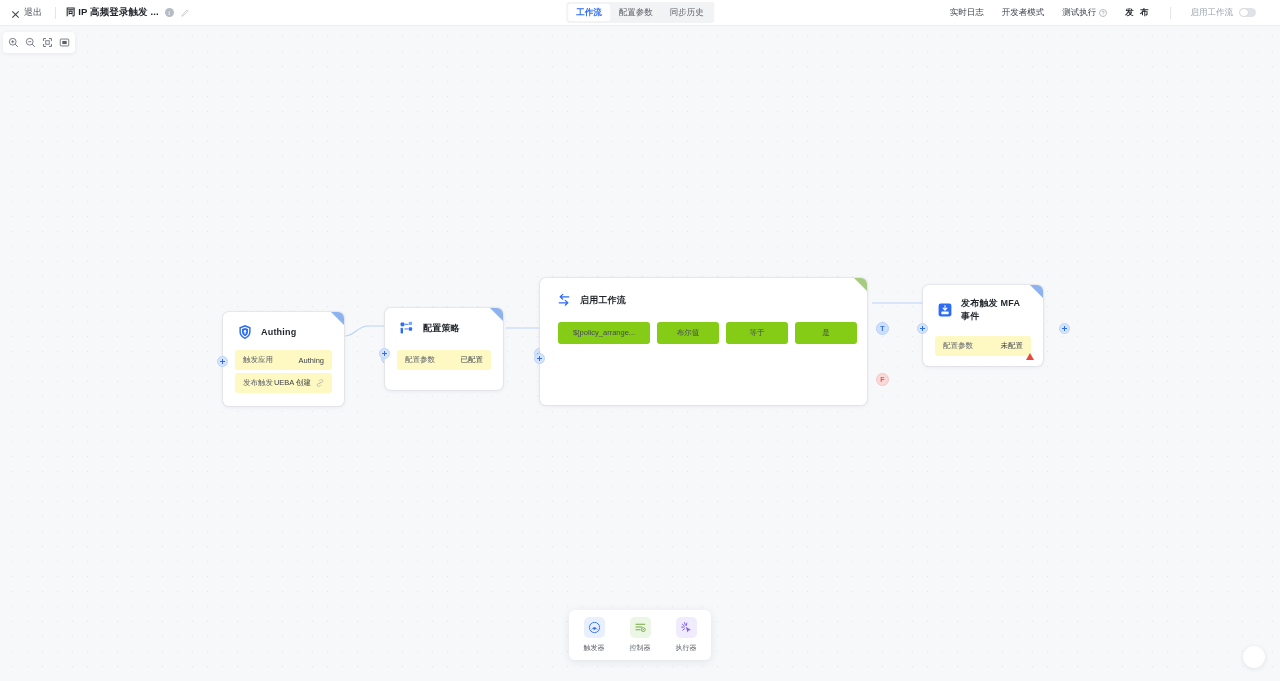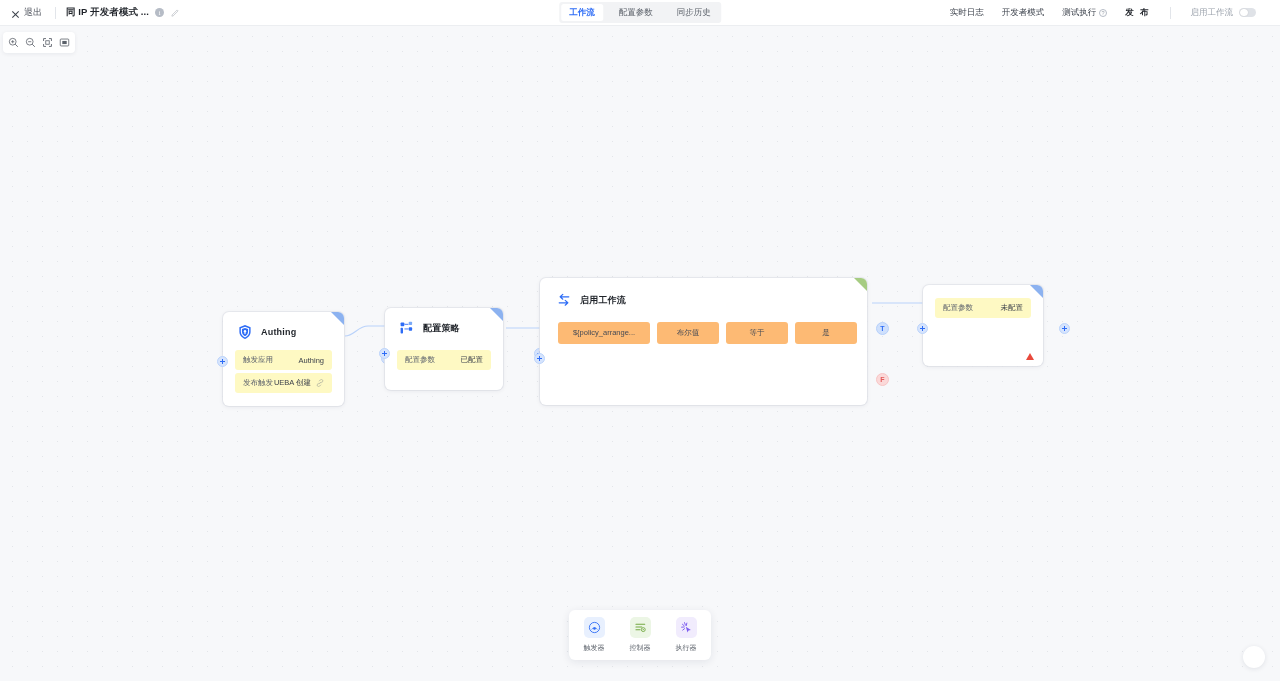--- a/index.html
+++ b/index.html
@@ -47,21 +47,21 @@
   }
   .pencil-icon {
     margin-left: 7px; width: 9px; height: 9px; cursor: pointer;
     display: inline-block; opacity: .55;
   }
 
   .hdr-center {
     position: absolute; left: 50%; transform: translateX(-50%);
     display: flex; align-items: center;
     background: #f2f3f5; border-radius: 3px; padding: 2px;
-    gap: 8px;
+    gap: 1px;
   }
   .seg-tab {
     font-size: 8.5px; color: #5a6069; padding: 2.5px 8px;
     border-radius: 2.5px; cursor: pointer; white-space: nowrap;
   }
   .seg-tab.active { background: #ffffff; color: #2d6cf6; font-weight: bold; }
 
   .hdr-right {
     position: absolute; right: 24px; display: flex; align-items: center; gap: 0;
   }
@@ -148,21 +148,21 @@
     display: flex; align-items: center; justify-content: space-between;
     font-size: 7.5px; color: #5c626c; margin-bottom: 3px;
   }
   .kv-box:last-child { margin-bottom: 0; }
   .kv-val { color: #3c414a; display: flex; align-items: center; gap: 5px; }
   .link-icon { width: 8px; height: 8px; opacity: .6; display:inline-block; }
 
   
   .chips { display: flex; gap: 7px; padding: 14px 14px 18px 18px; }
   .chip {
-    background: #fdba74; border-radius: 3px;
+    background: #84cc16; border-radius: 3px;
     font-size: 7.5px; color: #454a54;
     padding: 6px 10px; min-width: 62px; text-align: center;
     white-space: nowrap; overflow: hidden; text-overflow: ellipsis;
   }
   .chip.wide { min-width: 92px; }
 
   
   .handle {
     position: absolute; width: 11px; height: 11px; border-radius: 50%;
     background: #d6e4fd; border: 1px solid #bcd4fb;
@@ -224,21 +224,21 @@
 </head>
 <body>
 
 <div class="header">
   <div class="hdr-left">
     <div class="exit-btn">
       <span class="x-icon"></span>
       <span>退出</span>
     </div>
     <div class="hdr-divider"></div>
-    <span class="wf-title">同 IP 开发者模式 ...</span>
+    <span class="wf-title">同 IP 高频登录触发 ...</span>
     <span class="info-icon">i</span>
     <span class="pencil-icon">
       <svg width="9" height="9" viewBox="0 0 12 12">
           <path d="M1.5 9.3 L8.2 2.6 L9.5 3.9 L2.8 10.6 L1.2 10.9 Z" fill="none" stroke="#7b828d" stroke-width="0.9"></path>
         </svg>
     </span>
   </div>
 
   <div class="hdr-center">
     <div class="seg-tab active">工作流</div>
@@ -382,20 +382,30 @@
       <div class="chip">等于</div>
       <div class="chip">是</div>
     </div>
     <div class="handle plus" style="left:-6px;top:75px;"></div>
     <div class="handle tf" style="right:-22px;top:44px;width:13px;height:13px;">T</div>
     <div class="handle false" style="right:-22px;top:95px;width:13px;height:13px;">F</div>
   </div>
 
   <div class="node" style="left:923px;top:259px;width:120px;height:81px;">
     <div class="node-corner"></div>
+    <div class="node-head">
+      <span class="node-icon">
+        <svg width="16" height="16" viewBox="0 0 20 20">
+          <rect x="2" y="2" width="16" height="16" rx="2.6" fill="#2d6cf6"></rect>
+          <path d="M10 4.6 V9.6 M7.6 7.6 L10 10.2 L12.4 7.6" fill="none" stroke="#ffffff" stroke-width="1.4" stroke-linecap="round" stroke-linejoin="round"></path>
+          <rect x="5.4" y="11.8" width="9.2" height="3.4" rx="0.8" fill="#ffffff"></rect>
+        </svg>
+      </span>
+      <span class="node-title">发布触发 MFA 事件</span>
+    </div>
     <div class="node-body" style="padding-top:13px;">
       <div class="kv-box">
         <span>配置参数</span>
         <span class="kv-val">未配置</span>
       </div>
     </div>
     <div class="warn-tri"></div>
     <div class="handle plus" style="left:-6px;top:38px;"></div>
     <div class="handle plus" style="right:-27px;top:38px;"></div>
   </div>

